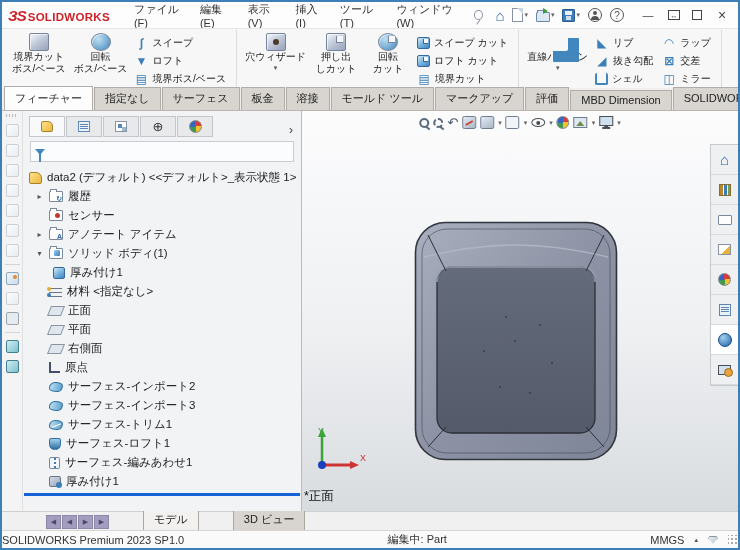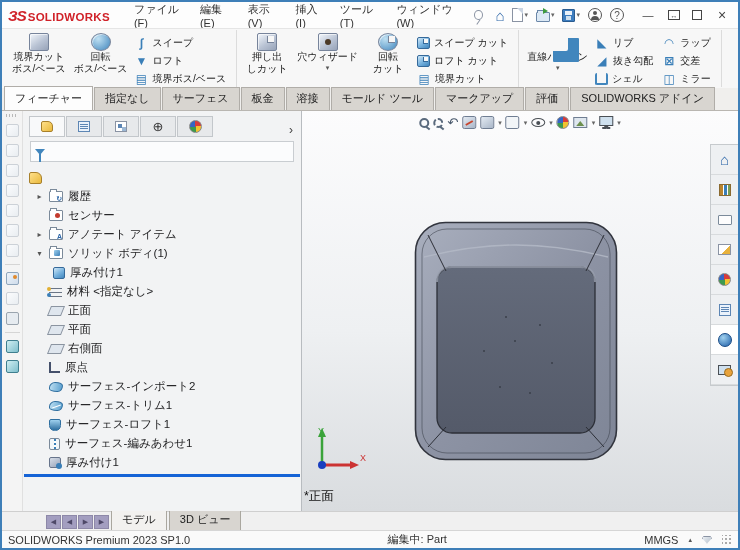--- a/index.html
+++ b/index.html
@@ -152,28 +152,28 @@
   .ts-books { width:12px; height:12px; background:repeating-linear-gradient(90deg,#b9852f 0 3px,#fff 3px 4px,#3a7fb8 4px 7px,#fff 7px 8px,#7a9e55 8px 11px); border:1px solid #8a6a30; }
   .ts-folder { width:14px; height:10px; background:#fdfdfd; border:1px solid #7b8a9a; border-radius:1px; }
   .ts-pal { width:13px; height:11px; border:1px solid #8a93a3; background:linear-gradient(135deg,#fff 60%,#e8b23c 60%); }
   .ts-props { width:12px; height:12px; background:#eaf2fb; border:1px solid #5d86b4; padding:2px 1px; }
   .ts-props i { display:block; height:1px; background:#5d86b4; margin-bottom:1px; }
   .ts-forum { width:14px; height:14px; border-radius:50%; background:radial-gradient(circle at 35% 30%,#9fd0ee,#1f5fa8); border:1px solid #174a85; }
   .ts-gear { width:13px; height:10px; border:1px solid #4a4f55; background:#cfe0ee; position:relative; }
   .ts-gear::after { content:""; position:absolute; right:-3px; bottom:-3px; width:7px; height:7px; border-radius:50%; background:#e8a33c; border:1px solid #9a6d22; }
 
   
-  .bottombar { height:19px; flex:none; display:flex; align-items:flex-end; background:#f0f0f0; border-top:1px solid #cfcfcf; }
+  .bottombar { height:19px; flex:none; display:flex; align-items:flex-end; background:#f0f0f0; border-top:1px solid #cfcfcf;gap:32px; }
   .navbtns { margin-left:44px; display:flex; gap:1px; padding-bottom:1px; }
   .navbtn { width:15px; height:14px; background:#a39ec0; color:#4e4968; font-size:7px; display:flex; align-items:center; justify-content:center; border:1px solid #8d88a8; }
   .btab { font-size:11px; color:#222; padding:2px 10px 3px; background:#d8d5d0; border:1px solid #aaa79f; border-bottom:none; margin-left:2px; white-space:nowrap; }
   .btab.active { background:#f2f1ef; }
 
   
-  .statusbar { height:18px; flex:none; display:flex; align-items:center; background:#fafafa; border-top:1px solid #d6d6d6; font-size:11px; color:#333; padding:0 6px; gap:8px; }
+  .statusbar { height:18px; flex:none; display:flex; align-items:center; background:#fafafa; border-top:1px solid #d6d6d6; font-size:11px; color:#333; padding:0 0; gap:8px; }
   .sb-center { margin-left:auto; }
   .sb-right { margin-left:auto; display:flex; align-items:center; gap:10px;text-align:right; }
   .units-caret { font-size:7px; color:#555; }
   .gem { width:10px; height:8px; background:linear-gradient(135deg,#e8edf2,#b9c3cf); border:1px solid #8a93a3; clip-path:polygon(20% 0,80% 0,100% 35%,50% 100%,0 35%); }
   .gripdots { width:10px; height:10px; background:radial-gradient(circle,#aaa 1px,transparent 1.2px); background-size:4px 4px; background-position:bottom right; }
 </style>
 </head>
 <body>
 
 <div class="window">
@@ -246,28 +246,28 @@
             <span>ロフト</span>
           </div>
         <div class="stk">
             <span class="rs">▤</span>
             <span>境界ボス/ベース</span>
           </div>
       </div>
     </div>
     <div class="rgroup">
       <div class="bigbtn">
+        <span class="ri hole"></span>
+        <span class="lbl">穴ウィザード</span>
+        <span class="caret">▾</span>
+      </div>
+      <div class="bigbtn">
         <span class="ri cut"></span>
         <span class="lbl">押し出</span>
         <span class="lbl">しカット</span>
-      </div>
-      <div class="bigbtn">
-        <span class="ri hole"></span>
-        <span class="lbl">穴ウィザード</span>
-        <span class="caret">▾</span>
       </div>
       <div class="bigbtn">
         <span class="ri rev cut"></span>
         <span class="lbl">回転</span>
         <span class="lbl">カット</span>
       </div>
       <div class="stack">
         <div class="stk">
             <span class="ris cut"></span>
             <span>スイープ カット</span>
@@ -322,20 +322,21 @@
 
   <div class="cmdtabs">
     <span class="ctab active">フィーチャー</span>
     <span class="ctab">指定なし</span>
     <span class="ctab">サーフェス</span>
     <span class="ctab">板金</span>
     <span class="ctab">溶接</span>
     <span class="ctab">モールド ツール</span>
     <span class="ctab">マークアップ</span>
     <span class="ctab">評価</span>
+    <span class="ctab">MBD Dimension</span>
     <span class="ctab">SOLIDWORKS アドイン</span>
 
   </div>
 
   <div class="main">
 
     <div class="leftstrip">
       <span class="grip-dots"></span>
       <span class="gcube"></span>
       <span class="gcube"></span>
@@ -375,20 +376,21 @@
             <span class="ball-ic"></span>
           </span>
         <span class="fm-chev">›</span>
       </div>
       <div class="filterbox">
         <span class="funnel"></span>
       </div>
       <div class="tree">
         <div class="trow lv0">
           <span class="tic t-part"></span>
+          <span>data2 (デフォルト) &lt;&lt;デフォルト&gt;_表示状態 1&gt;</span>
         </div>
         <div class="trow">
           <span class="tar">▸</span>
           <span class="tic t-folder">
               <span class="bdg">↻</span>
             </span>
           <span>履歴</span>
         </div>
         <div class="trow">
           <span class="tar"></span>
@@ -437,20 +439,25 @@
         </div>
         <div class="trow">
           <span class="tar"></span>
           <span class="tic t-origin"></span>
           <span>原点</span>
         </div>
         <div class="trow">
           <span class="tar"></span>
           <span class="tic t-surf"></span>
           <span>サーフェス-インポート2</span>
+        </div>
+        <div class="trow">
+          <span class="tar"></span>
+          <span class="tic t-surf"></span>
+          <span>サーフェス-インポート3</span>
         </div>
         <div class="trow">
           <span class="tar"></span>
           <span class="tic t-surf trim"></span>
           <span>サーフェス-トリム1</span>
         </div>
         <div class="trow">
           <span class="tar"></span>
           <span class="tic t-loft"></span>
           <span>サーフェス-ロフト1</span>

